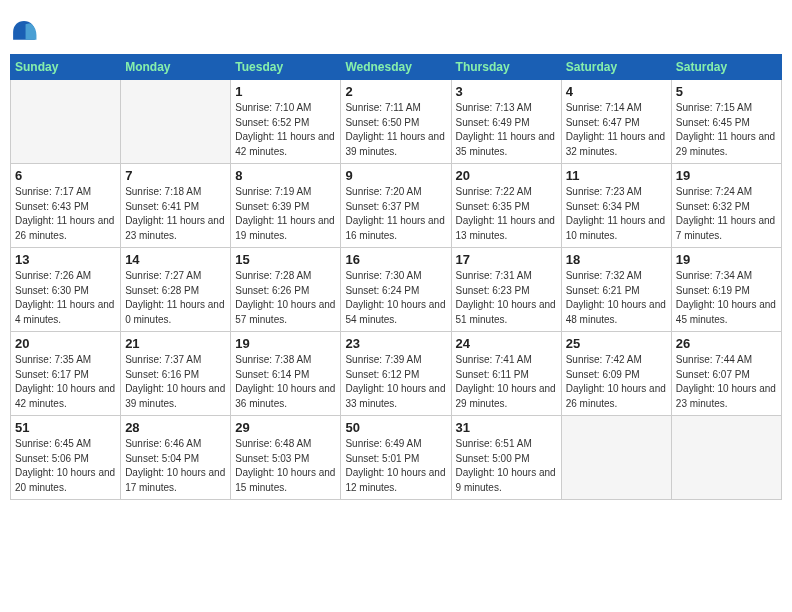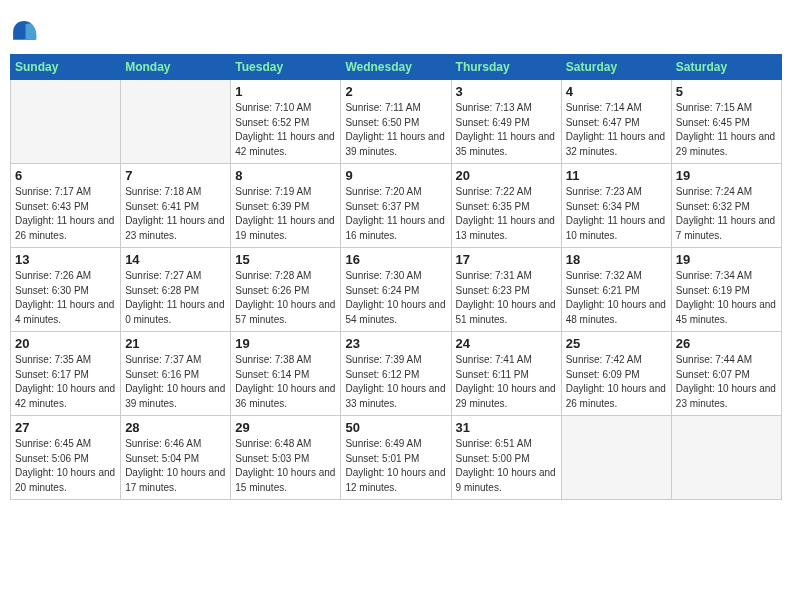--- a/index.html
+++ b/index.html
@@ -224,21 +224,21 @@
           <div class="day-num">25</div>
           <div class="day-info">Sunrise: 7:42 AM<br>Sunset: 6:09 PM<br>Daylight: 10 hours and 26 minutes.</div>
         </td>
         <td>
           <div class="day-num">26</div>
           <div class="day-info">Sunrise: 7:44 AM<br>Sunset: 6:07 PM<br>Daylight: 10 hours and 23 minutes.</div>
         </td>
       </tr>
       <tr>
         <td>
-          <div class="day-num">27</div>
+          <div class="day-num">51</div>
           <div class="day-info">Sunrise: 6:45 AM<br>Sunset: 5:06 PM<br>Daylight: 10 hours and 20 minutes.</div>
         </td>
         <td>
           <div class="day-num">28</div>
           <div class="day-info">Sunrise: 6:46 AM<br>Sunset: 5:04 PM<br>Daylight: 10 hours and 17 minutes.</div>
         </td>
         <td>
           <div class="day-num">29</div>
           <div class="day-info">Sunrise: 6:48 AM<br>Sunset: 5:03 PM<br>Daylight: 10 hours and 15 minutes.</div>
         </td>

